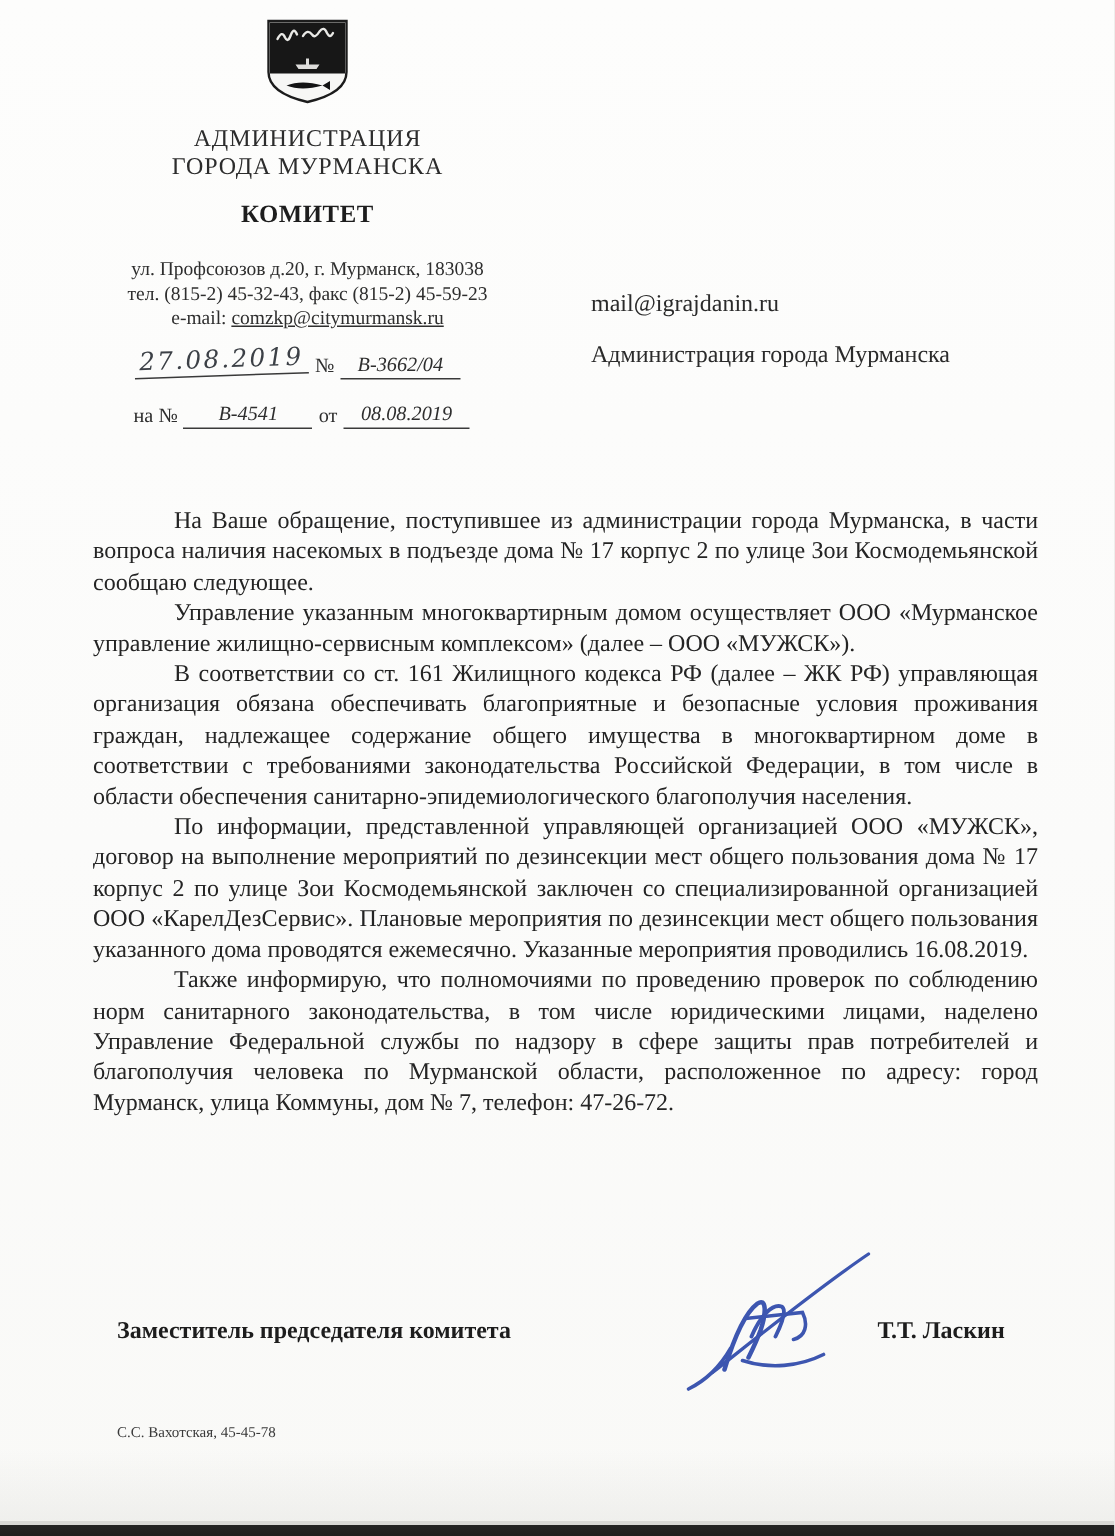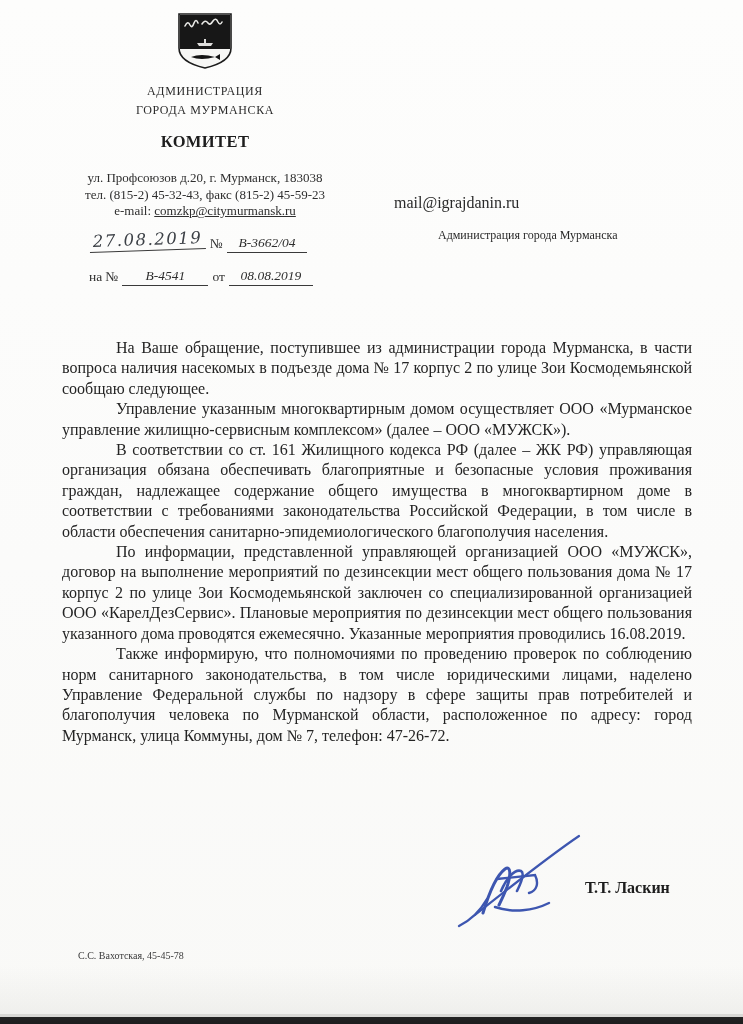--- a/index.html
+++ b/index.html
@@ -18,21 +18,21 @@
     position: absolute;
     left: 40px; top: 0;
     width: 330px;
     text-align: center;
   }
   .coat {
     margin: 12px auto 8px auto;
     width: 60px; height: 58px;
   }
   .org-name {
-    font-size: 12px;
+    font-size: 16px;
     line-height: 19px;
     letter-spacing: 0.6px;
     color: #2c2c2c;
   }
   .committee-name {
     margin-top: 12px;
     font-size: 16.5px;
     line-height: 19px;
     font-weight: bold;
     letter-spacing: 0.4px;
@@ -81,23 +81,22 @@
   
   .recipient-email {
     position: absolute;
     left: 394px; top: 194px;
     font-size: 16px;
     color: #2a2a2a;
   }
   .recipient-name {
     position: absolute;
     left: 394px; top: 228px;
-    font-size: 12px;
+    font-size: 16px;
     color: #2a2a2a;
-    margin-left: 44px;
   }
   
   .body-text {
     position: absolute;
     left: 62px; top: 338px;
     width: 630px;
     font-size: 16px;
     line-height: 20.4px;
     text-align: justify;
     color: #242424;
@@ -202,20 +201,21 @@
   <div class="recipient-name">Администрация города Мурманска</div>
 
   <div class="body-text">
     <p>На Ваше обращение, поступившее из администрации города Мурманска, в части вопроса наличия насекомых в подъезде дома № 17 корпус 2 по улице Зои Космодемьянской сообщаю следующее.</p>
     <p>Управление указанным многоквартирным домом осуществляет ООО «Мурманское управление жилищно-сервисным комплексом» (далее – ООО «МУЖСК»).</p>
     <p>В соответствии со ст. 161 Жилищного кодекса РФ (далее – ЖК РФ) управляющая организация обязана обеспечивать благоприятные и безопасные условия проживания граждан, надлежащее содержание общего имущества в многоквартирном доме в соответствии с требованиями законодательства Российской Федерации, в том числе в области обеспечения санитарно-эпидемиологического благополучия населения.</p>
     <p>По информации, представленной управляющей организацией ООО «МУЖСК», договор на выполнение мероприятий по дезинсекции мест общего пользования дома № 17 корпус 2 по улице Зои Космодемьянской заключен со специализированной организацией ООО «КарелДезСервис». Плановые мероприятия по дезинсекции мест общего пользования указанного дома проводятся ежемесячно. Указанные мероприятия проводились 16.08.2019.</p>
     <p>Также информирую, что полномочиями по проведению проверок по соблюдению норм санитарного законодательства, в том числе юридическими лицами, наделено Управление Федеральной службы по надзору в сфере защиты прав потребителей и благополучия человека по Мурманской области, расположенное по адресу: город Мурманск, улица Коммуны, дом № 7, телефон: 47-26-72.</p>
   </div>
 
+  <div class="sig-title">Заместитель председателя комитета</div>
 
   <svg class="sig-scribble" viewBox="0 0 128 98">
     <g fill="none" stroke="#3d56b0" stroke-linecap="round">
 
       <path d="M20,84 C48,62 90,28 124,5" stroke-width="2.2"></path>
 
       <path d="M4,95 C14,90 24,82 32,68" stroke-width="2.4"></path>
 
       <path d="M28,82 C34,62 42,44 50,38 C56,34 56,44 52,56 C49,64 46,70 44,74" stroke-width="3"></path>
 

